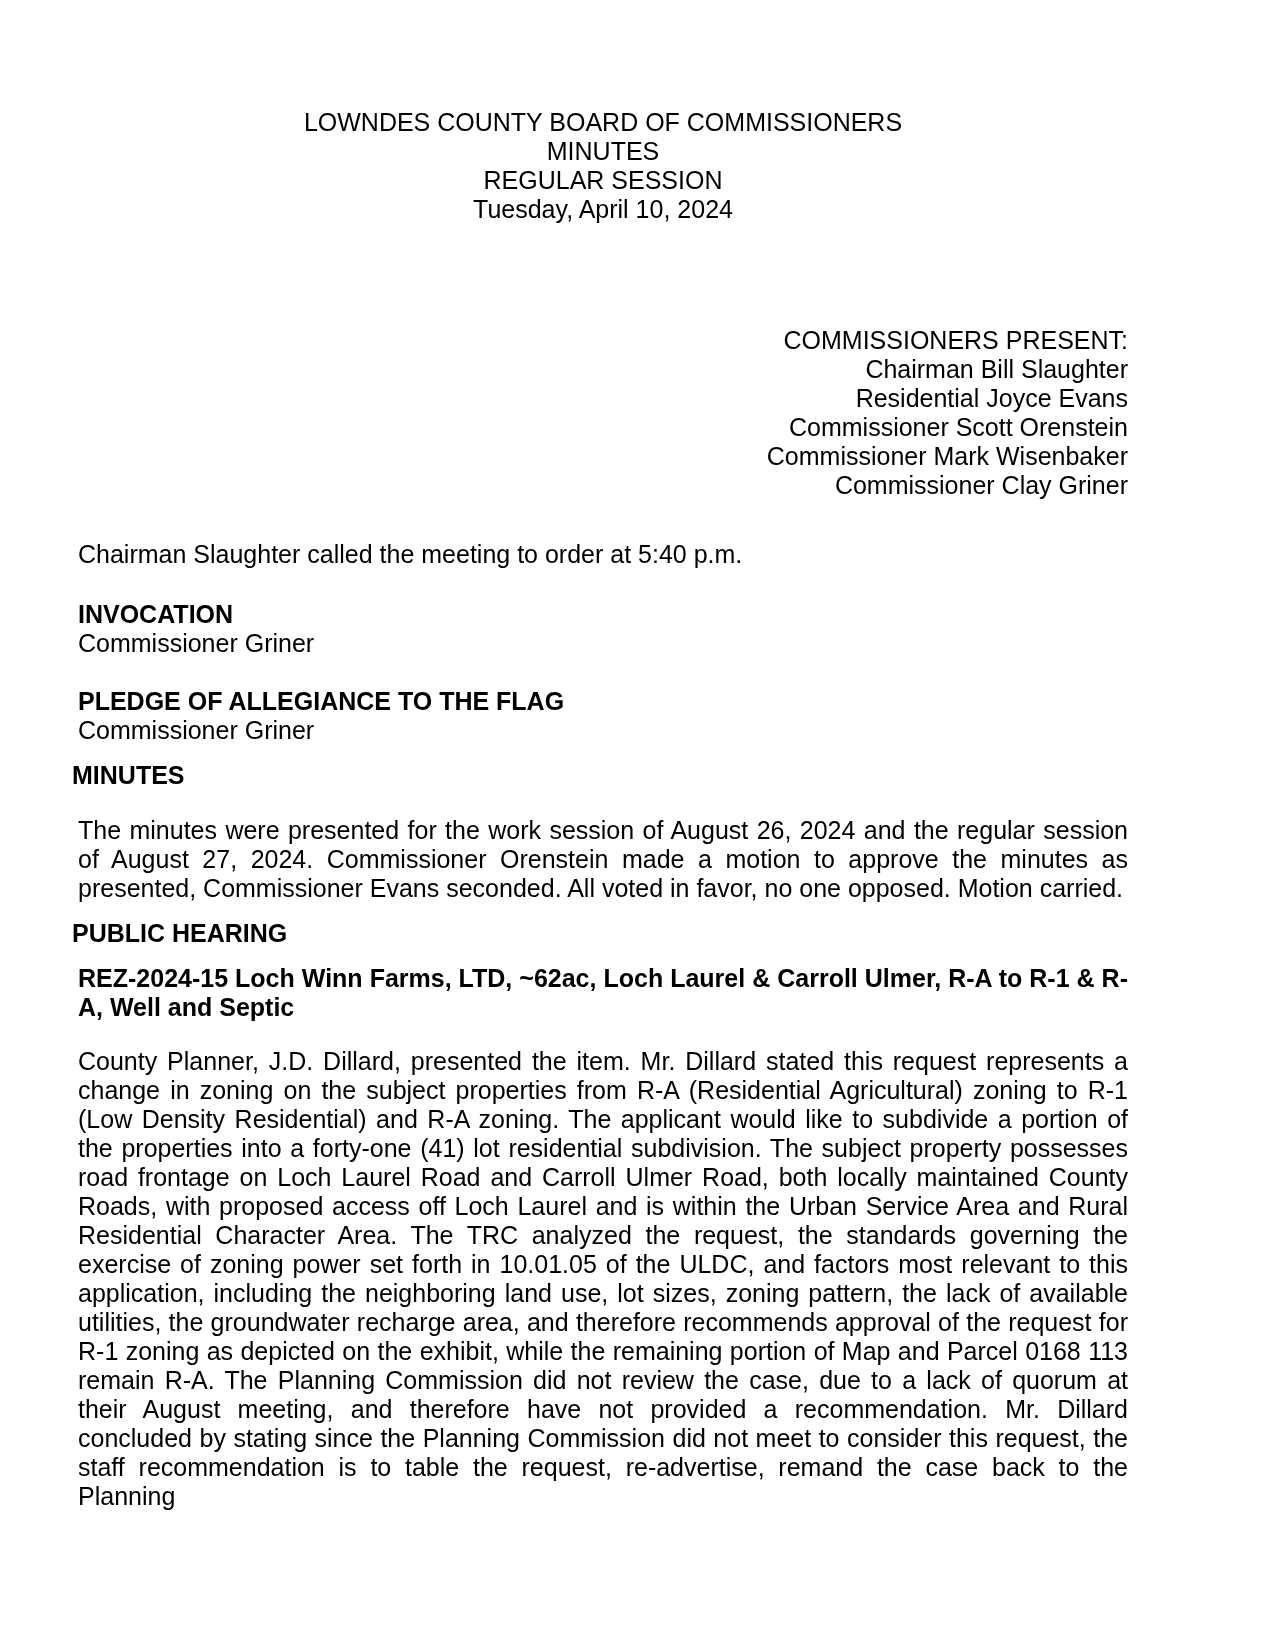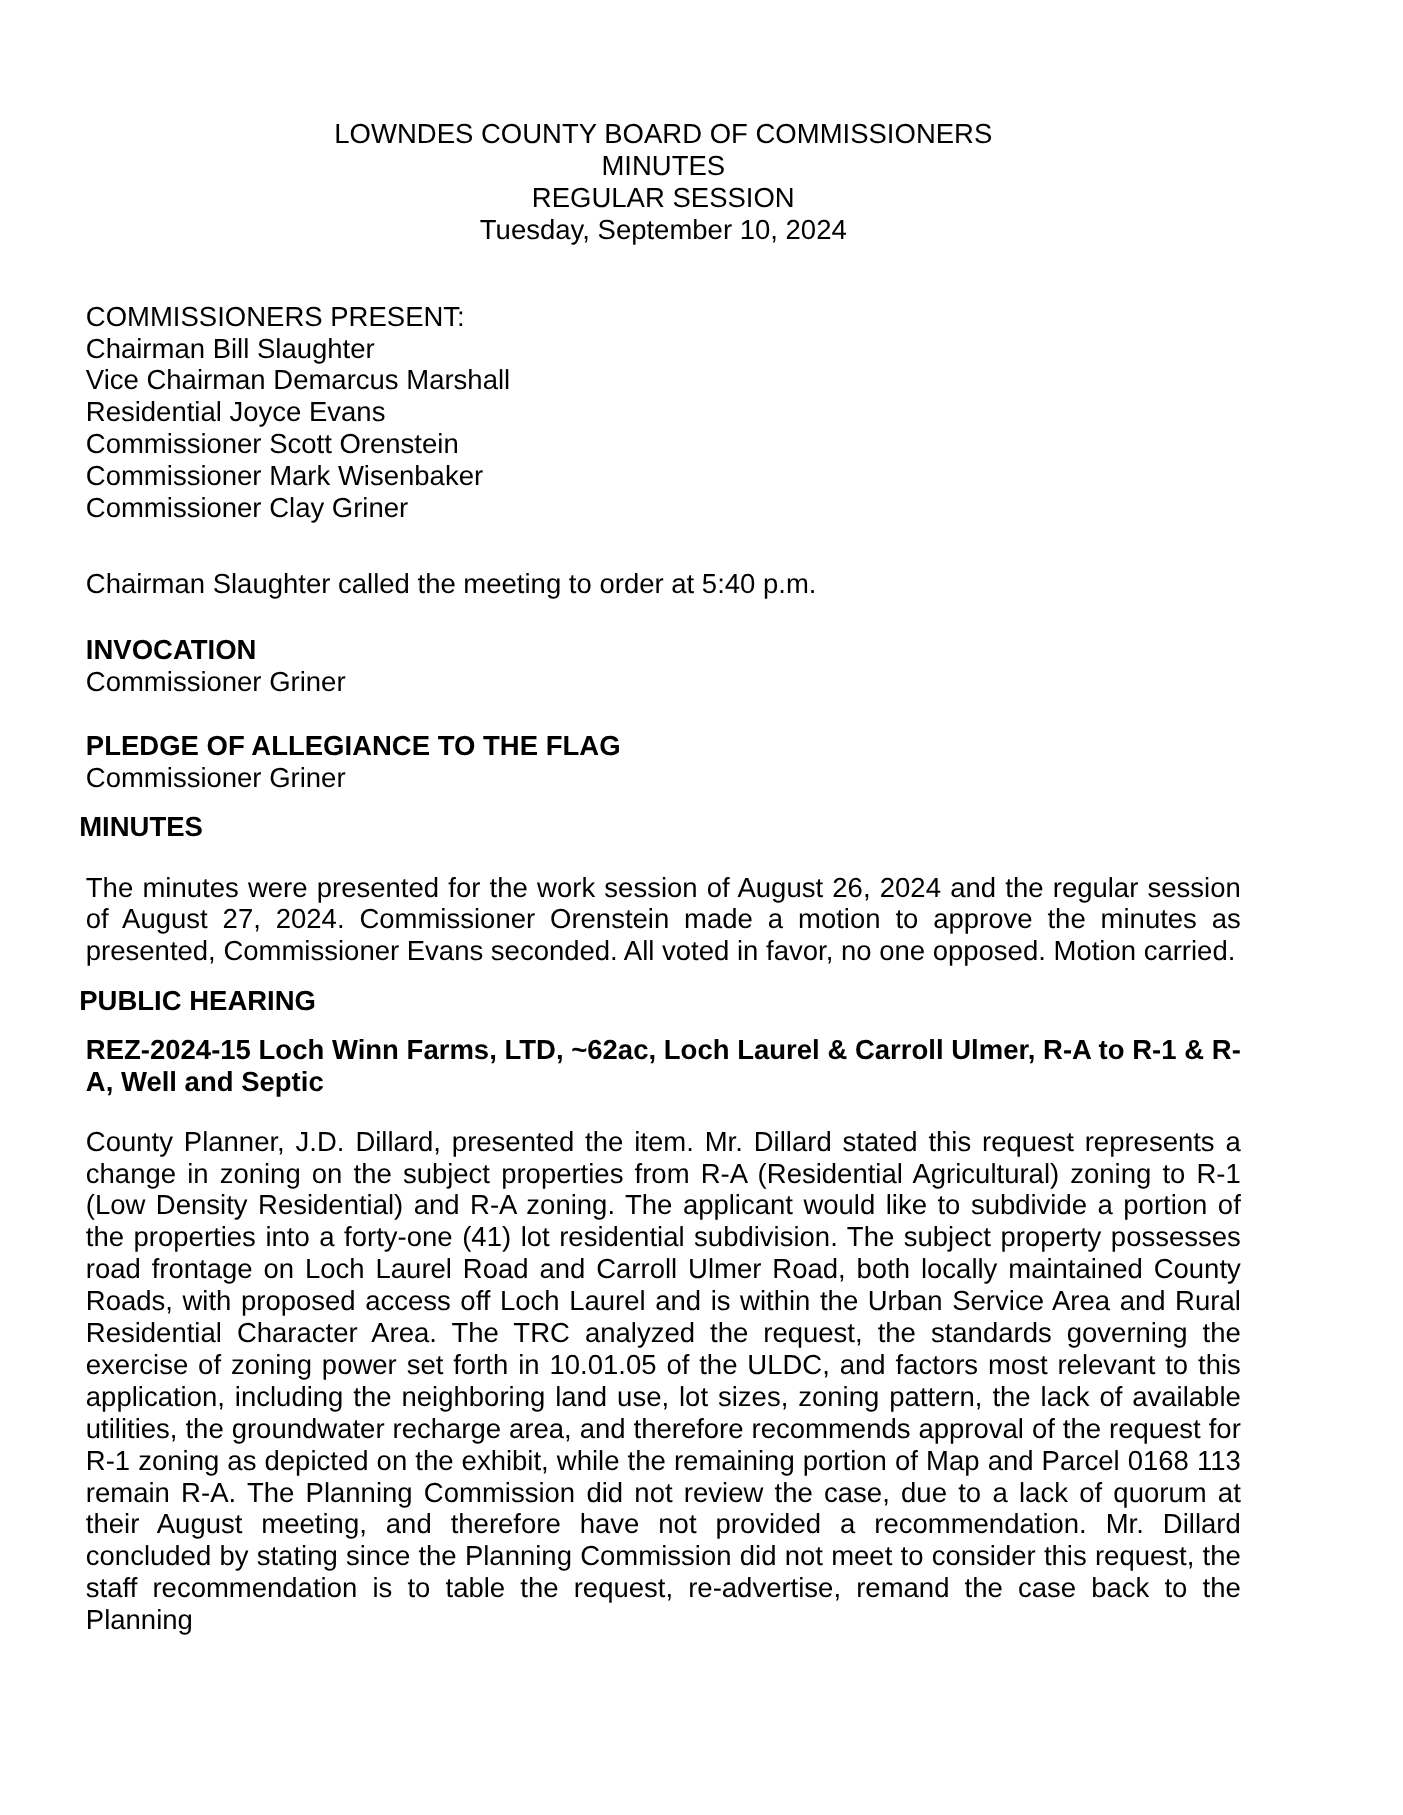--- a/index.html
+++ b/index.html
@@ -23,21 +23,22 @@
     height: 1650px;
     padding: 108px 82px 0 78px;
   }
   .title-block {
     text-align: center;
   }
   .title-line {
     white-space: nowrap;
   }
   .attendance-block {
-    margin-top: 50px;
+    margin-top: 102px;
+    text-align: right;
   }
   .call-to-order {
     margin-top: 40px;
   }
   .invocation-block {
     margin-top: 31px;
   }
   .pledge-block {
     margin-top: 29px;
   }
@@ -73,27 +74,26 @@
 </style>
 </head>
 <body>
 
 <div class="page">
 
   <header class="title-block">
     <div class="title-line">LOWNDES COUNTY BOARD OF COMMISSIONERS</div>
     <div class="title-line">MINUTES</div>
     <div class="title-line">REGULAR SESSION</div>
-    <div class="title-line">Tuesday, September 10, 2024</div>
+    <div class="title-line">Tuesday, April 10, 2024</div>
   </header>
 
   <section class="attendance-block">
     <div>COMMISSIONERS PRESENT:</div>
     <div>Chairman Bill Slaughter</div>
-    <div>Vice Chairman Demarcus Marshall</div>
     <div>Residential Joyce Evans</div>
     <div>Commissioner Scott Orenstein</div>
     <div>Commissioner Mark Wisenbaker</div>
     <div>Commissioner Clay Griner</div>
   </section>
 
   <div class="call-to-order">Chairman Slaughter called the meeting to order at 5:40 p.m.</div>
 
   <section class="invocation-block">
     <div class="bold">INVOCATION</div>

